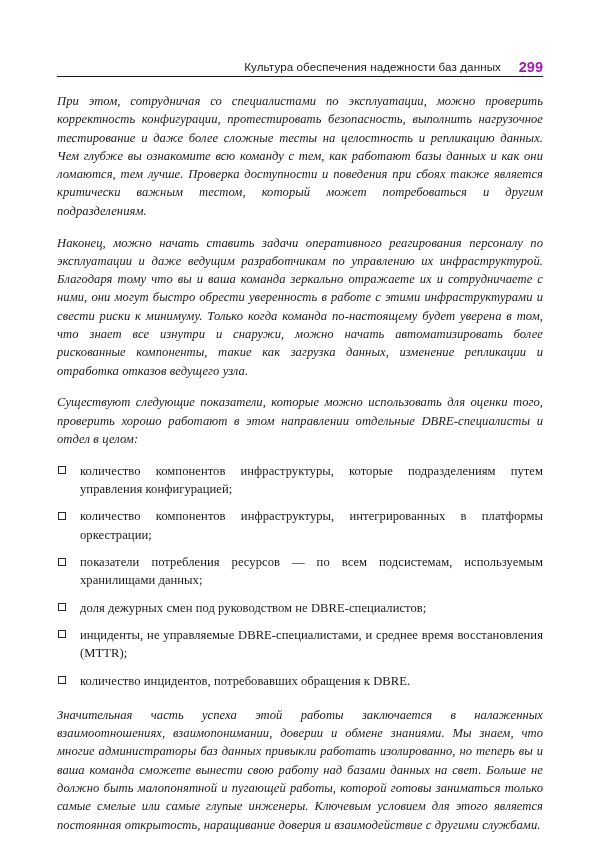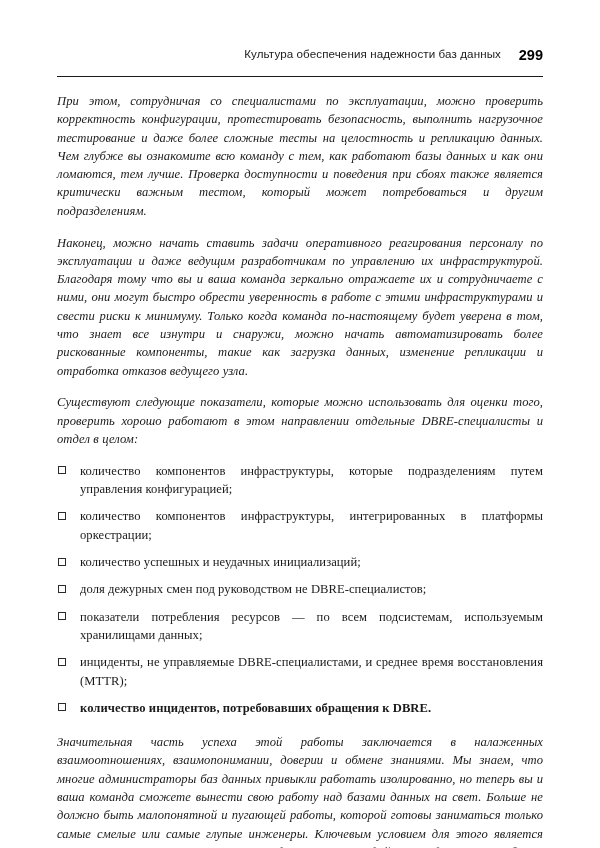--- a/index.html
+++ b/index.html
@@ -26,35 +26,36 @@
   }
 
   
   .header {
     position: absolute;
     left: 57px;
     right: 57px;
     top: 48px;
     height: 26px;
     display: flex;
+    align-items: flex-end;
     justify-content: flex-end;
     gap: 16px;
     font-family: "Liberation Sans", "DejaVu Sans", sans-serif;
   }
   .header-title {
     font-size: 11.6px;
     letter-spacing: 0.1px;
     color: #1b1b1b;
     line-height: 1;
     padding-bottom: 1px;
   }
   .header-pageno {
     font-size: 14.5px;
     font-weight: 700;
-    color: #000000;
+    color: #a21caf;
     line-height: 1;
     min-width: 26px;
     text-align: right;
   }
   .header-rule {
     position: absolute;
     left: 57px;
     top: 76px;
     width: 486px;
     height: 1px;
@@ -91,21 +92,21 @@
   ul.metrics-list li {
     position: relative;
     margin: 0 0 9px 0;
     padding-left: 23px;
     font-size: 12.6px;
     line-height: 18.3px;
     text-align: justify;
     text-justify: inter-word;
     letter-spacing: 0.05px;
   }
-  ul.metrics-list li:last-child { margin-bottom: 16px; font-weight: bold; }
+  ul.metrics-list li:last-child { margin-bottom: 16px; }
 
   .bullet-square {
     position: absolute;
     left: 1px;
     top: 4.5px;
     width: 8px;
     height: 8px;
     box-sizing: border-box;
     border: 1.6px solid #2b2b2b;
     background: #ffffff;
@@ -139,29 +140,25 @@
       <li>
         <span class="bullet-square"></span>
         <span class="li-text">количество компонентов инфраструктуры, которые подразделениям путем управления конфигурацией;</span>
       </li>
       <li>
         <span class="bullet-square"></span>
         <span class="li-text">количество компонентов инфраструктуры, интегрированных в платформы оркестрации;</span>
       </li>
       <li>
         <span class="bullet-square"></span>
-        <span class="li-text">количество успешных и неудачных инициализаций;</span>
+        <span class="li-text">показатели потребления ресурсов — по всем подсистемам, используемым хранилищами данных;</span>
       </li>
       <li>
         <span class="bullet-square"></span>
         <span class="li-text">доля дежурных смен под руководством не DBRE-специалистов;</span>
-      </li>
-      <li>
-        <span class="bullet-square"></span>
-        <span class="li-text">показатели потребления ресурсов — по всем подсистемам, используемым хранилищами данных;</span>
       </li>
       <li>
         <span class="bullet-square"></span>
         <span class="li-text">инциденты, не управляемые DBRE-специалистами, и среднее время восстановления (MTTR);</span>
       </li>
       <li>
         <span class="bullet-square"></span>
         <span class="li-text">количество инцидентов, потребовавших обращения к DBRE.</span>
       </li>
     </ul>

